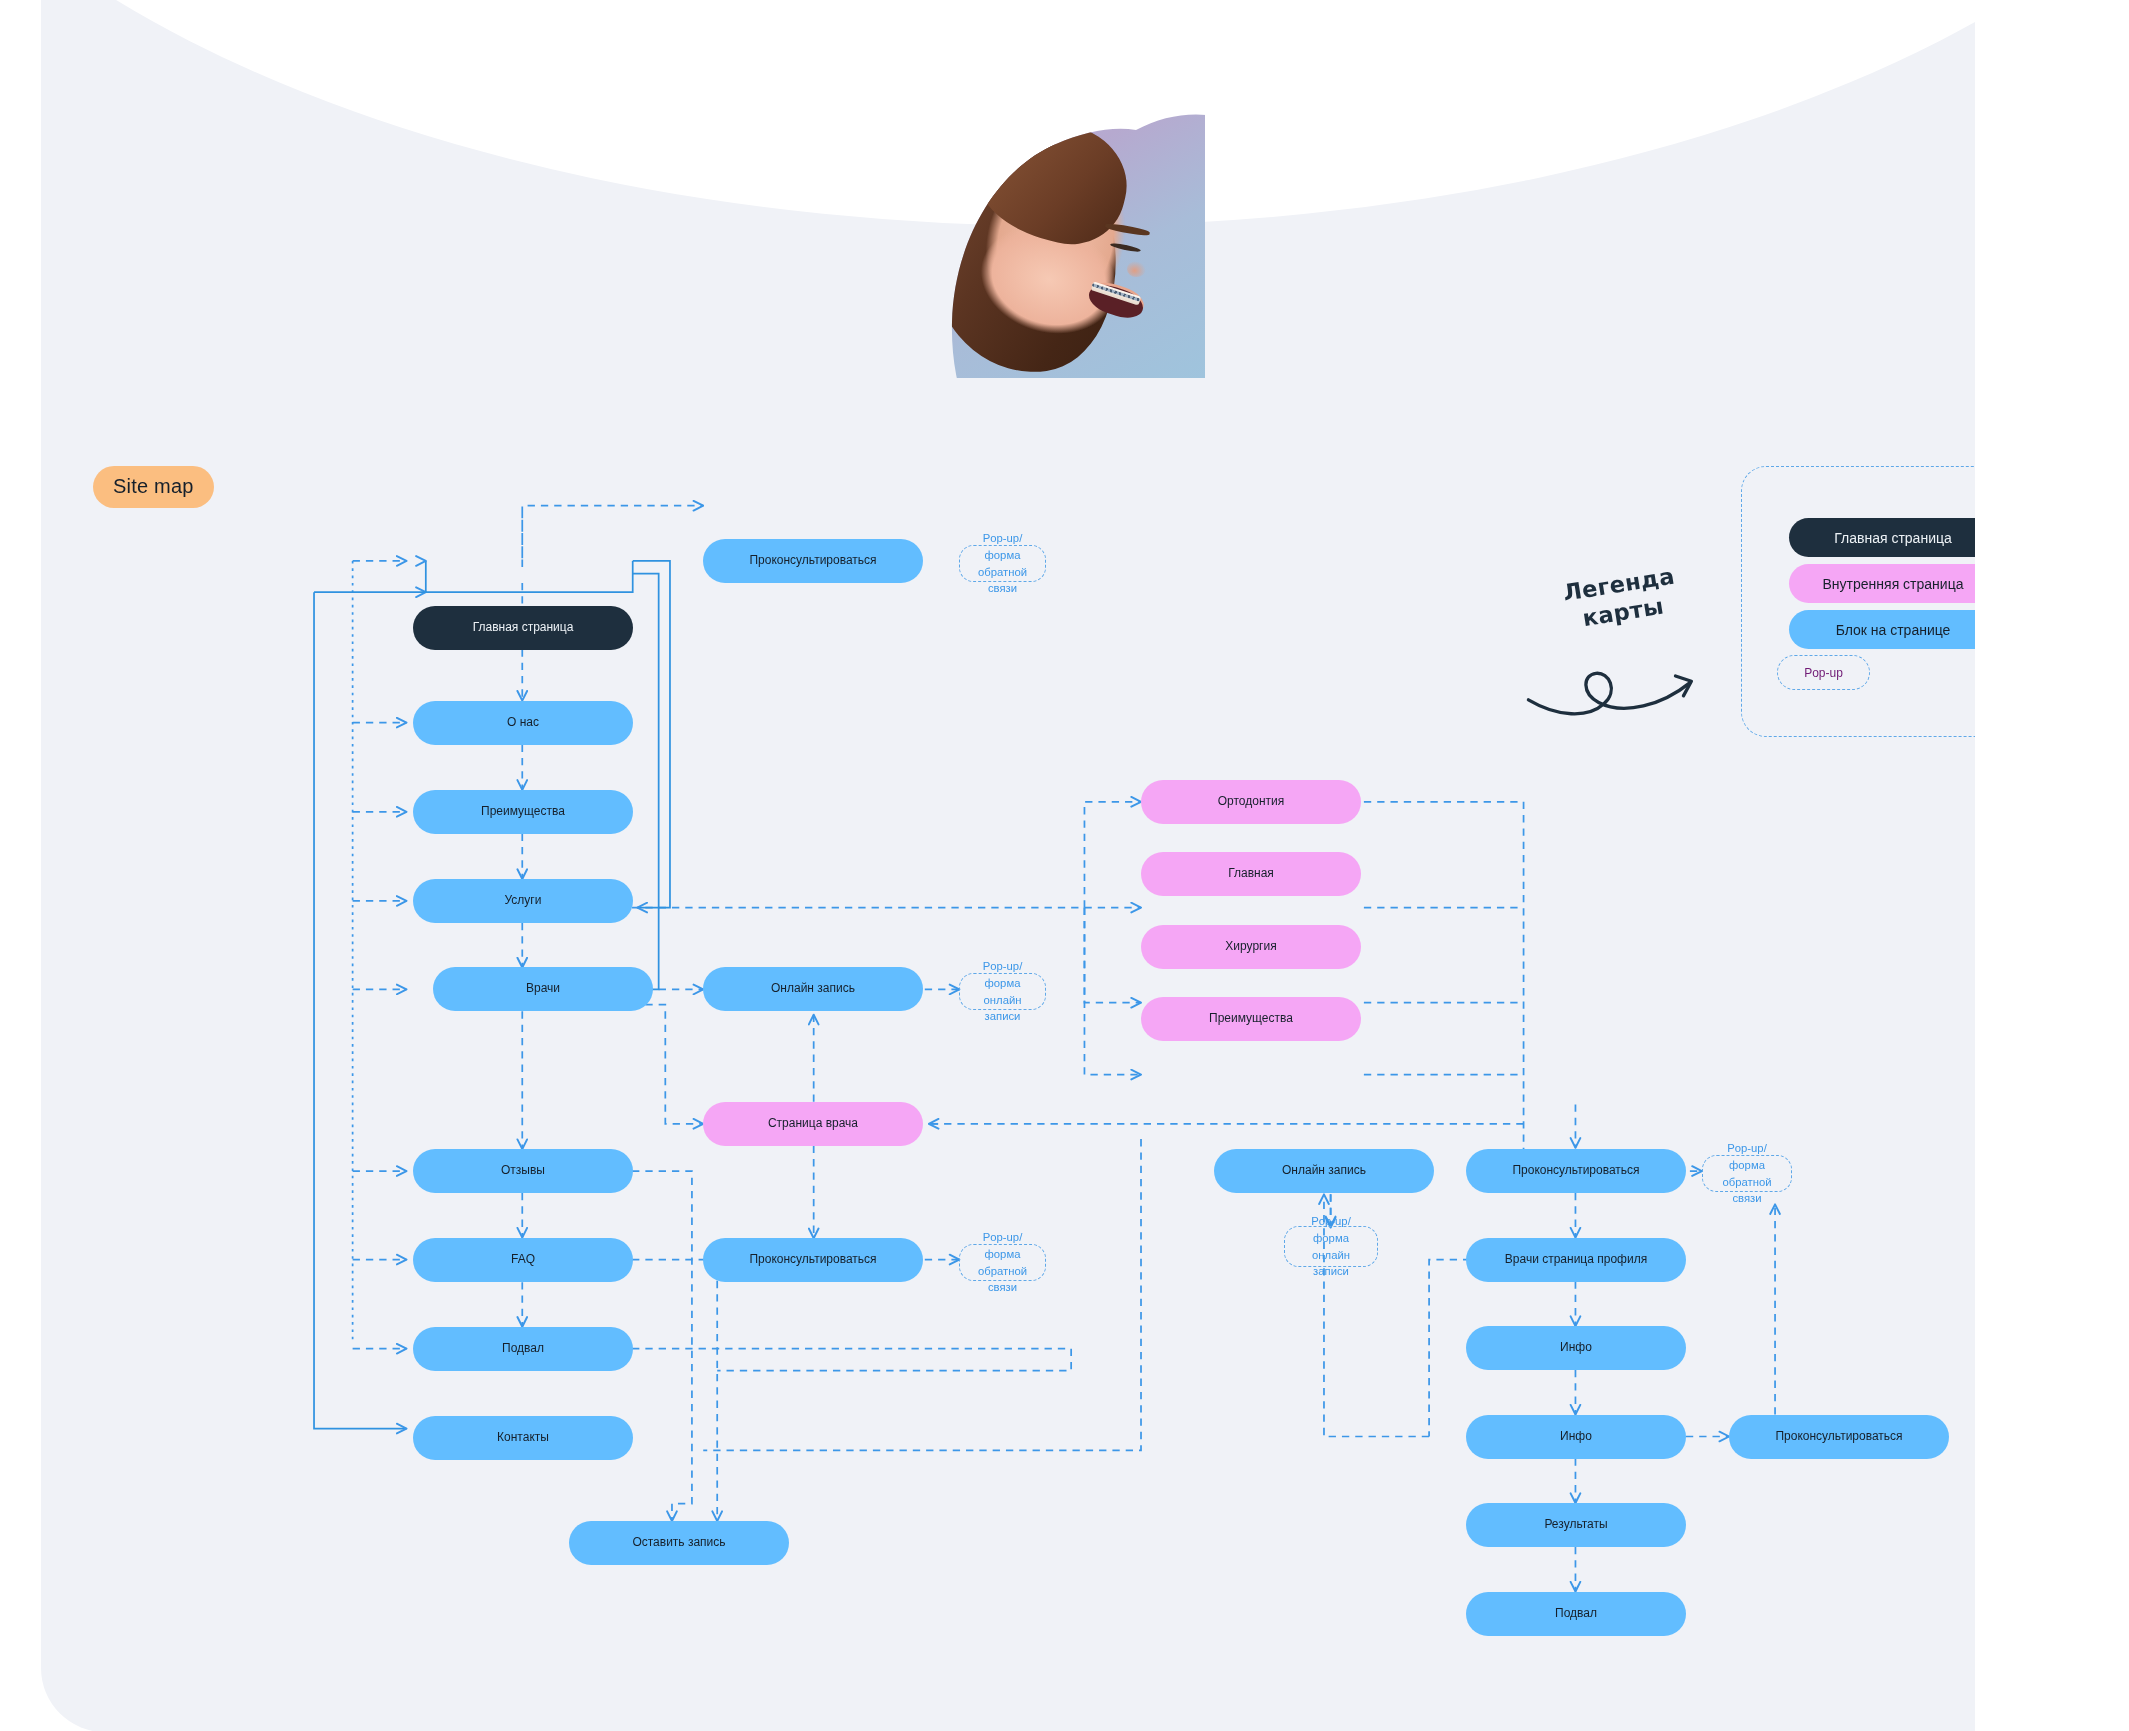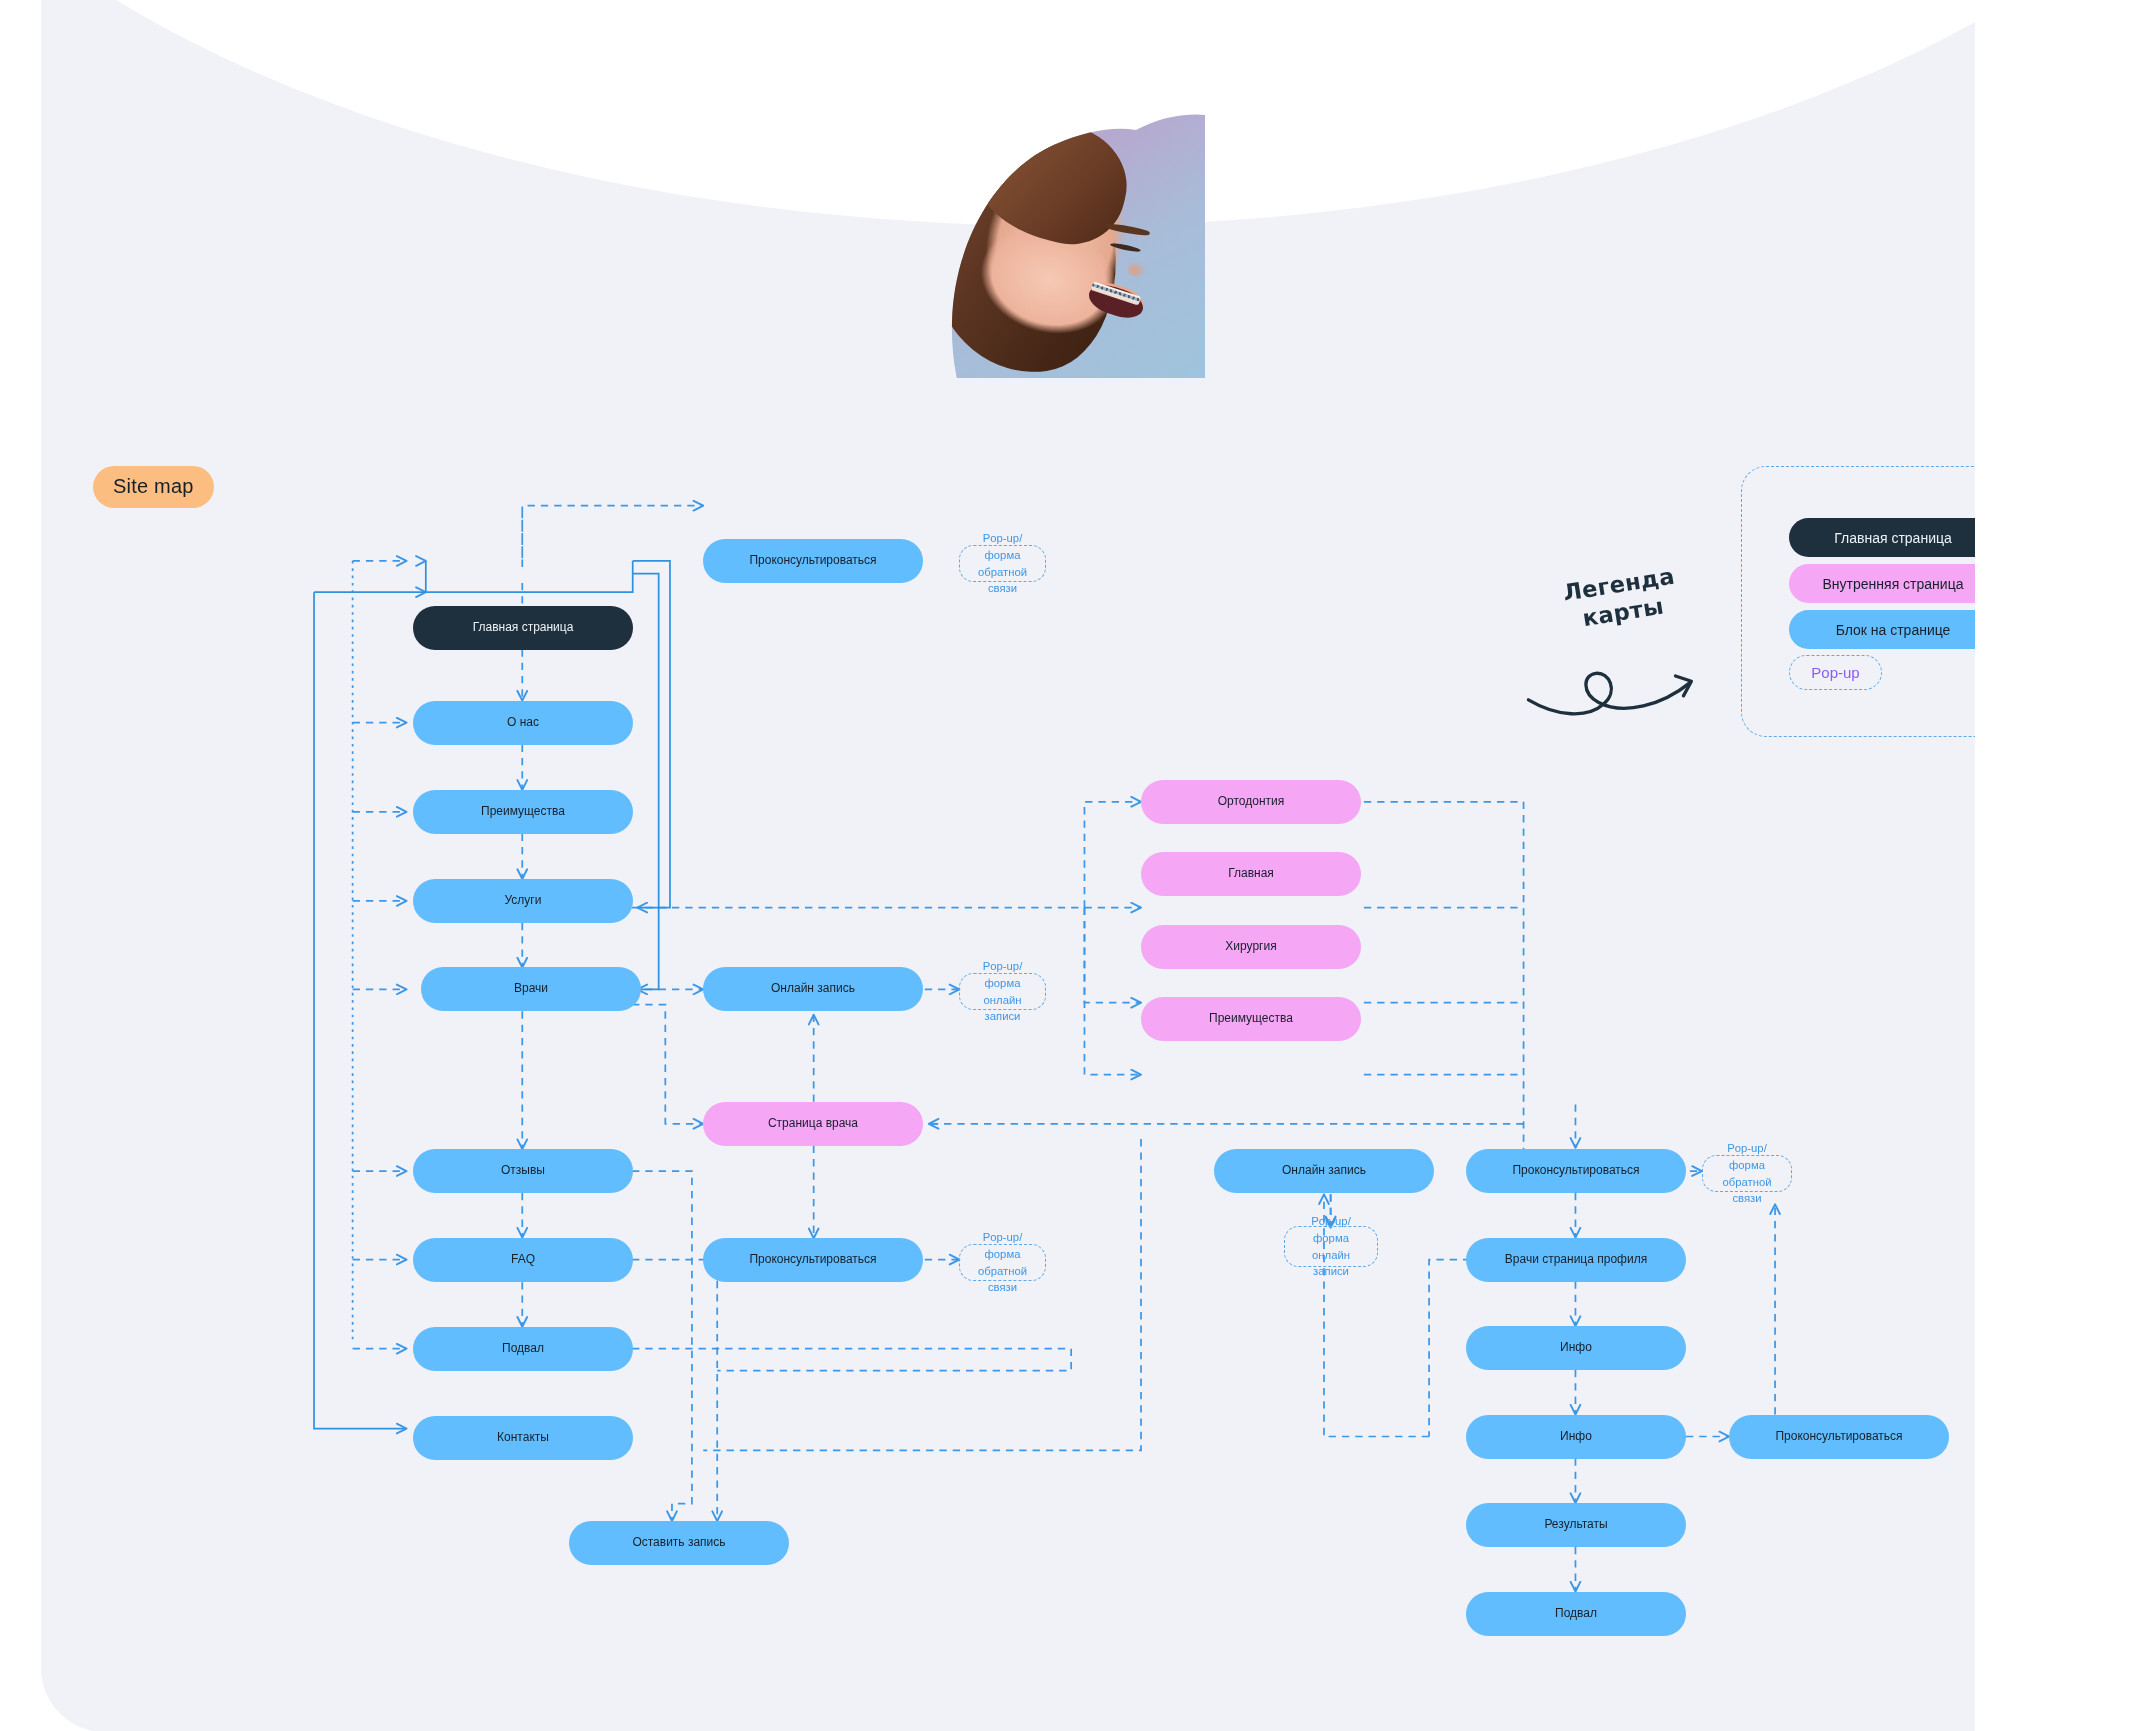--- a/index.html
+++ b/index.html
@@ -107,22 +107,22 @@
     border:1.3px dashed #5FA8E8;border-radius:25px;box-sizing:border-box;
   }
   #legend .lnode{
     position:absolute;left:47px;width:208px;height:39px;
     display:flex;align-items:center;justify-content:center;
     border-radius:20px;font-size:14px;
   }
   #legend .l0{top:51px;background:#1E2F3E;color:#EDF2F6;}
   #legend .l1{top:97px;background:#F5A6F5;color:#16202B;}
   #legend .l2{top:143px;background:#62BDFF;color:#16202B;}
-  #legend .l3{top:188px;left:47px;width:93px;height:35px;
-    border:1.3px dashed #5FA8E8;color:#8b5cf6;background:transparent;font-size:15px;
+  #legend .l3{top:188px;left:35px;width:93px;height:35px;
+    border:1.3px dashed #5FA8E8;color:#701a75;background:transparent;font-size:12px;
     box-sizing:border-box;}
 
   #legend-label{
     position:absolute;left:1541px;top:570px;width:160px;
     font-family:"DejaVu Sans",sans-serif;
     color:#1E2F3E;font-size:22.6px;line-height:1.25;text-align:center;
     transform:rotate(-9deg);font-weight:700;letter-spacing:0.3px;
   }
   #legend-arrow{position:absolute;left:1524px;top:619px;width:193px;height:106px;}
 
@@ -247,21 +247,21 @@
     </g>
     <g fill="none" stroke="#2F92E0" stroke-width="2.6">
       <path d="M472 890 L951 890 L951 843" marker-end="none"></path>
     </g>
   </svg>
 
   <div class="node primary nsize" style="left:413px;top:606px;">Главная страница</div>
   <div class="node block nsize" style="left:413px;top:701px;">О нас</div>
   <div class="node block nsize" style="left:413px;top:790px;">Преимущества</div>
   <div class="node block nsize" style="left:413px;top:879px;">Услуги</div>
-  <div class="node block nsize" style="left:421px;top:967px;">Врачи</div>
+  <div class="node block nsize" style="left:433px;top:967px;">Врачи</div>
   <div class="node block nsize" style="left:413px;top:1149px;">Отзывы</div>
   <div class="node block nsize" style="left:413px;top:1238px;">FAQ</div>
   <div class="node block nsize" style="left:413px;top:1327px;">Подвал</div>
   <div class="node block nsize" style="left:413px;top:1416px;">Контакты</div>
 
   <div class="node block nsize" style="left:703px;top:539px;">Проконсультироваться</div>
   <div class="node popup" style="left:959px;top:545px;width:87px;height:37px;">Pop-up/форма обратной связи</div>
 
   <div class="node block nsize" style="left:703px;top:967px;">Онлайн запись</div>
   <div class="node popup" style="left:959px;top:973px;width:87px;height:37px;">Pop-up/форма онлайн записи</div>

